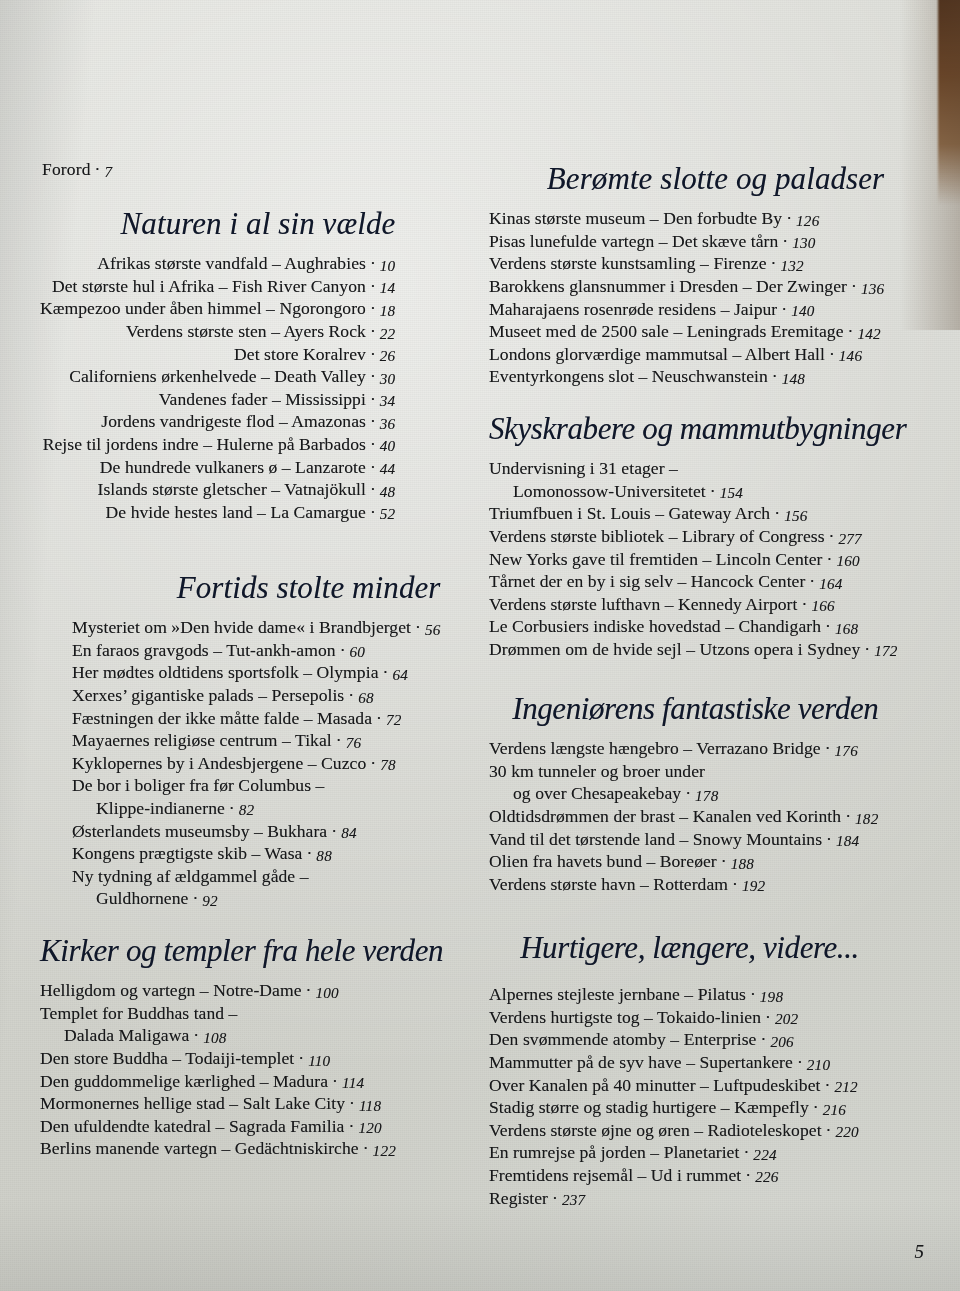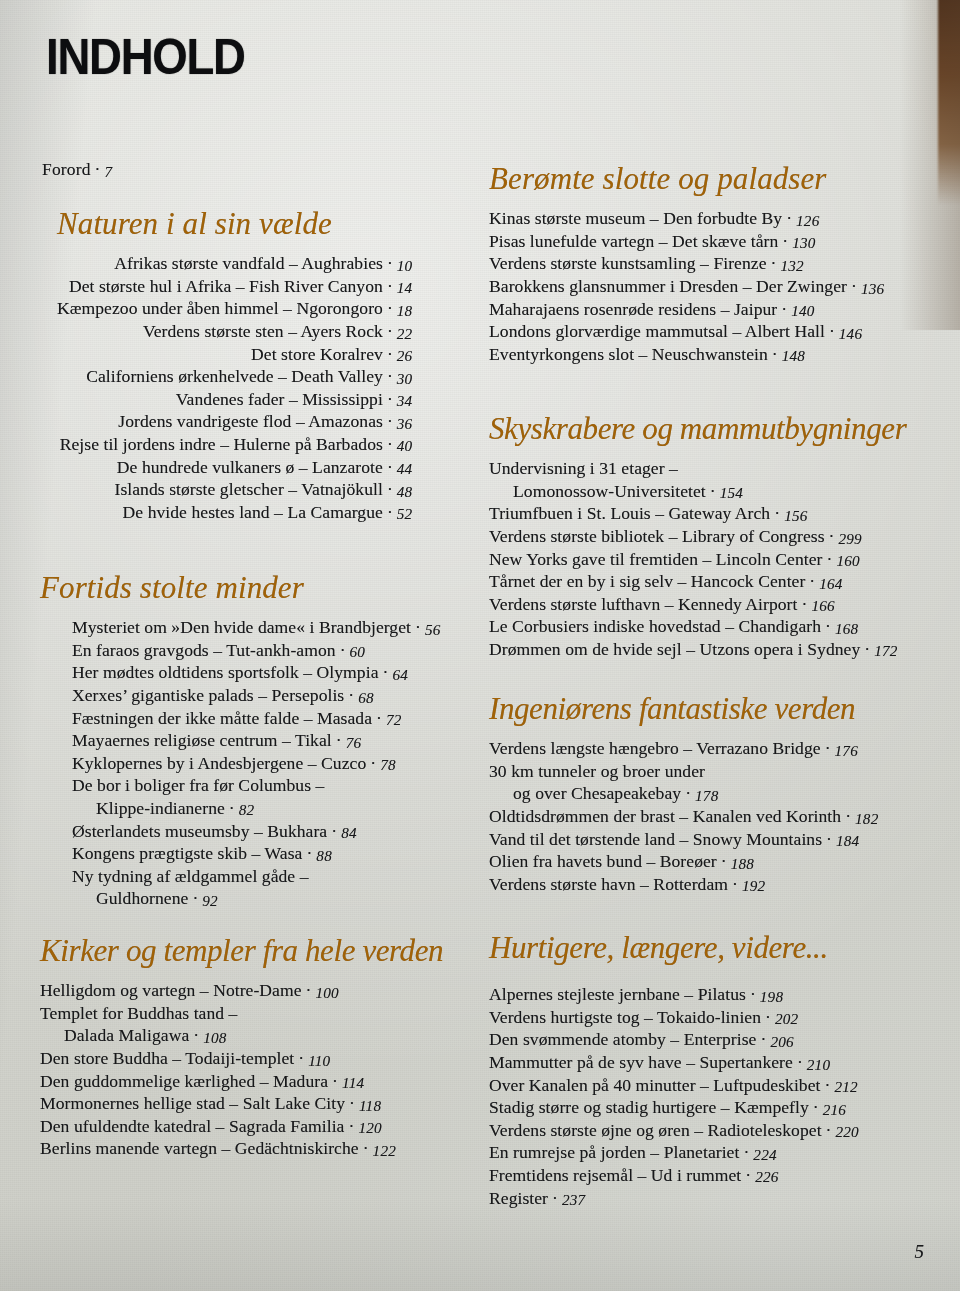--- a/index.html
+++ b/index.html
@@ -108,22 +108,23 @@
     letter-spacing: 0.15px;
   }
 
   .section { margin-bottom: 0; }
 
   .section-title {
     font-style: italic;
     font-size: 31px;
     line-height: 1.04;
     letter-spacing: 0.1px;
-    color: #a16207;
+    color: #0f172a;
     white-space: nowrap;
+    text-align: right;
   }
   .section-title.tight { letter-spacing: -0.4px; }
 
   .entries {
     font-size: 17.6px;
     line-height: 1.285;
     letter-spacing: 0.05px;
   }
   .entry { white-space: nowrap; }
   .entry .cont { padding-left: 24px; display: inline-block; }
@@ -154,30 +155,27 @@
 
 <div class="page">
   <div class="paper-light"></div>
   <div class="paper-grain"></div>
   <div class="edge-strip"></div>
   <div class="edge-shade"></div>
   <div class="corner-shade"></div>
 
   <div class="content">
 
-    <div class="masthead">
-      <div class="masthead-title">INDHOLD</div>
-    </div>
 
     <div class="col col-left">
       <div class="preface">
         <span>Forord</span><span class="sep">·</span><span class="pg">7</span>
       </div>
       <div id="left-sections">
-          <div class="section" style="position: absolute; top: 208px; left: 17px;">
+          <div class="section" style="position: absolute; top: 208px; left: 0px;">
             <div class="section-title">Naturen i al sin vælde</div>
             <div class="entries" style="margin-top: 12px; text-align: right;">
               <div class="entry"><span>Afrikas største vandfald – Aughrabies</span><span class="sep">·</span><span class="pg">10</span></div>
               <div class="entry"><span>Det største hul i Afrika – Fish River Canyon</span><span class="sep">·</span><span class="pg">14</span></div>
               <div class="entry"><span>Kæmpezoo under åben himmel – Ngorongoro</span><span class="sep">·</span><span class="pg">18</span></div>
               <div class="entry"><span>Verdens største sten – Ayers Rock</span><span class="sep">·</span><span class="pg">22</span></div>
               <div class="entry"><span class="cont">Det store Koralrev</span><span class="sep">·</span><span class="pg">26</span></div>
               <div class="entry"><span>Californiens ørkenhelvede – Death Valley</span><span class="sep">·</span><span class="pg">30</span></div>
               <div class="entry"><span>Vandenes fader – Mississippi</span><span class="sep">·</span><span class="pg">34</span></div>
               <div class="entry"><span>Jordens vandrigeste flod – Amazonas</span><span class="sep">·</span><span class="pg">36</span></div>
@@ -224,31 +222,32 @@
     <div class="col col-right">
       <div id="right-sections">
           <div class="section" style="position: absolute; top: 163px; left: 0px;">
             <div class="section-title">Berømte slotte og paladser</div>
             <div class="entries" style="margin-top: 12px;">
               <div class="entry"><span>Kinas største museum – Den forbudte By</span><span class="sep">·</span><span class="pg">126</span></div>
               <div class="entry"><span>Pisas lunefulde vartegn – Det skæve tårn</span><span class="sep">·</span><span class="pg">130</span></div>
               <div class="entry"><span>Verdens største kunstsamling – Firenze</span><span class="sep">·</span><span class="pg">132</span></div>
               <div class="entry"><span>Barokkens glansnummer i Dresden – Der Zwinger</span><span class="sep">·</span><span class="pg">136</span></div>
               <div class="entry"><span>Maharajaens rosenrøde residens – Jaipur</span><span class="sep">·</span><span class="pg">140</span></div>
+              <div class="entry"><span>Museet med de 2500 sale – Leningrads Eremitage</span><span class="sep">·</span><span class="pg">142</span></div>
               <div class="entry"><span>Londons glorværdige mammutsal – Albert Hall</span><span class="sep">·</span><span class="pg">146</span></div>
               <div class="entry"><span>Eventyrkongens slot – Neuschwanstein</span><span class="sep">·</span><span class="pg">148</span></div>
             </div>
           </div>
           <div class="section" style="position: absolute; top: 413px; left: 0px;">
             <div class="section-title tight">Skyskrabere og mammutbygninger</div>
             <div class="entries" style="margin-top: 12px;">
               <div class="entry"><span>Undervisning i 31 etager –</span></div>
               <div class="entry"><span class="cont">Lomonossow-Universitetet</span><span class="sep">·</span><span class="pg">154</span></div>
               <div class="entry"><span>Triumfbuen i St. Louis – Gateway Arch</span><span class="sep">·</span><span class="pg">156</span></div>
-              <div class="entry"><span>Verdens største bibliotek – Library of Congress</span><span class="sep">·</span><span class="pg">299</span></div>
+              <div class="entry"><span>Verdens største bibliotek – Library of Congress</span><span class="sep">·</span><span class="pg">277</span></div>
               <div class="entry"><span>New Yorks gave til fremtiden – Lincoln Center</span><span class="sep">·</span><span class="pg">160</span></div>
               <div class="entry"><span>Tårnet der en by i sig selv – Hancock Center</span><span class="sep">·</span><span class="pg">164</span></div>
               <div class="entry"><span>Verdens største lufthavn – Kennedy Airport</span><span class="sep">·</span><span class="pg">166</span></div>
               <div class="entry"><span>Le Corbusiers indiske hovedstad – Chandigarh</span><span class="sep">·</span><span class="pg">168</span></div>
               <div class="entry"><span>Drømmen om de hvide sejl – Utzons opera i Sydney</span><span class="sep">·</span><span class="pg">172</span></div>
             </div>
           </div>
           <div class="section" style="position: absolute; top: 693px; left: 0px;">
             <div class="section-title tight">Ingeniørens fantastiske verden</div>
             <div class="entries" style="margin-top: 12px;">

